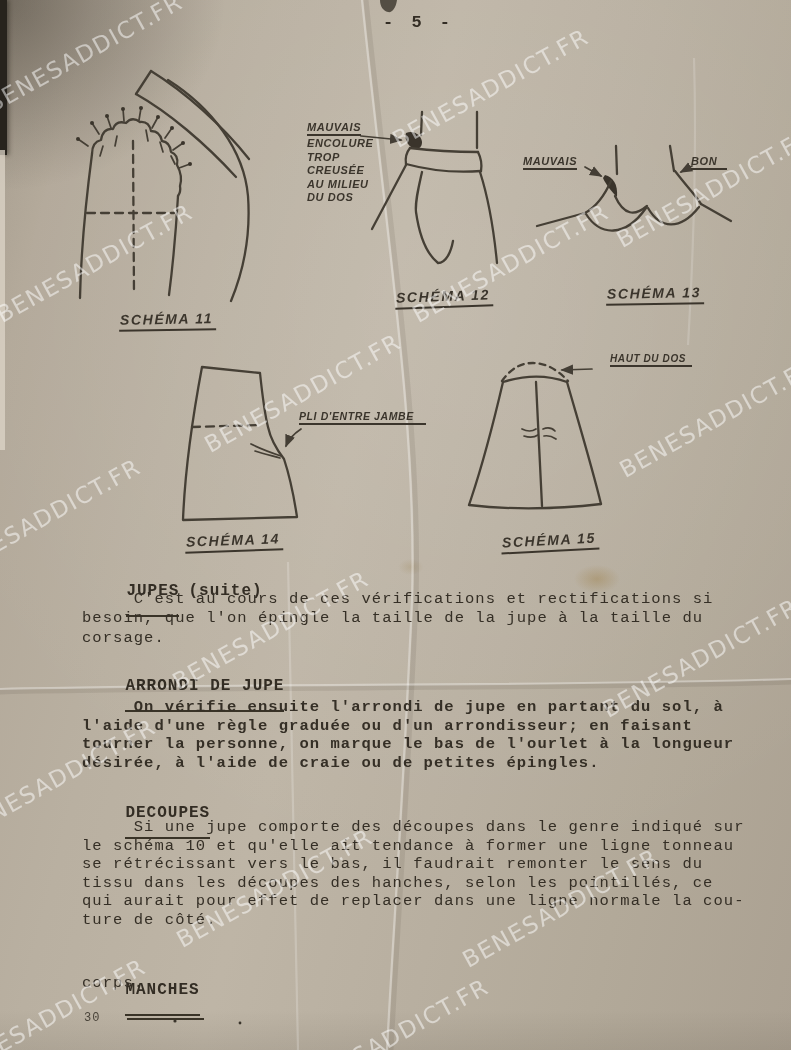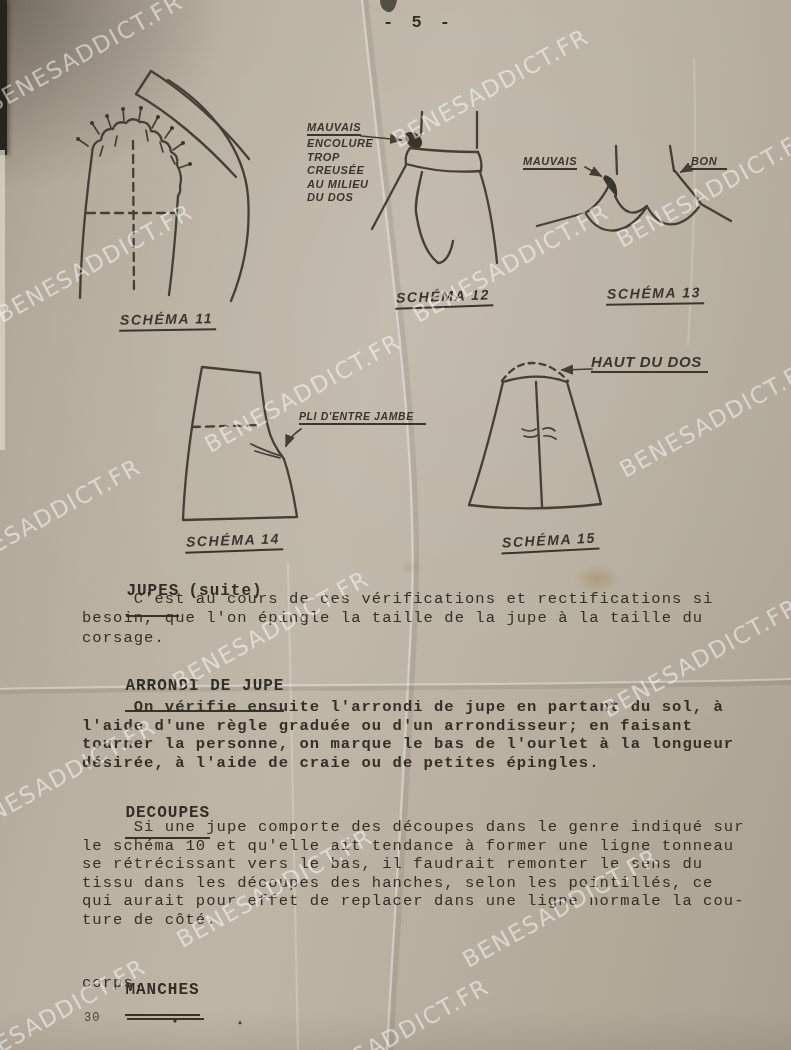--- a/index.html
+++ b/index.html
@@ -197,21 +197,21 @@
     <span class="al">CREUSÉE</span>
     <span class="al">AU MILIEU</span>
     <span class="al">DU DOS</span>
   </div>
 
   <div class="hand small-label ul" style="left:523px;top:155px;">MAUVAIS</div>
   <div class="hand small-label ul" style="left:691px;top:155px;padding-right:10px;">BON</div>
 
   <div class="hand small-label ul" style="left:299px;top:410px;padding-right:12px;font-size:10.5px;">PLI D'ENTRE JAMBE</div>
 
-  <div class="hand small-label ul" style="left:591px;top:353px;padding-right:6px;font-size:15px;">HAUT DU DOS</div>
+  <div class="hand small-label ul" style="left:610px;top:353px;padding-right:6px;font-size:10px;">HAUT DU DOS</div>
 
   <div class="heading" style="left:84px;top:564px;">
     <span class="hu">JUPES</span><span class="hs">(suite)</span>
   </div>
   <div class="para" style="left:82px;top:590px;line-height:19.3px;">
     <div class="ln">     C'est au cours de ces vérifications et rectifications si</div>
     <div class="ln">besoin, que l'on épingle la taille de la jupe à la taille du</div>
     <div class="ln">corsage.</div>
   </div>
 

